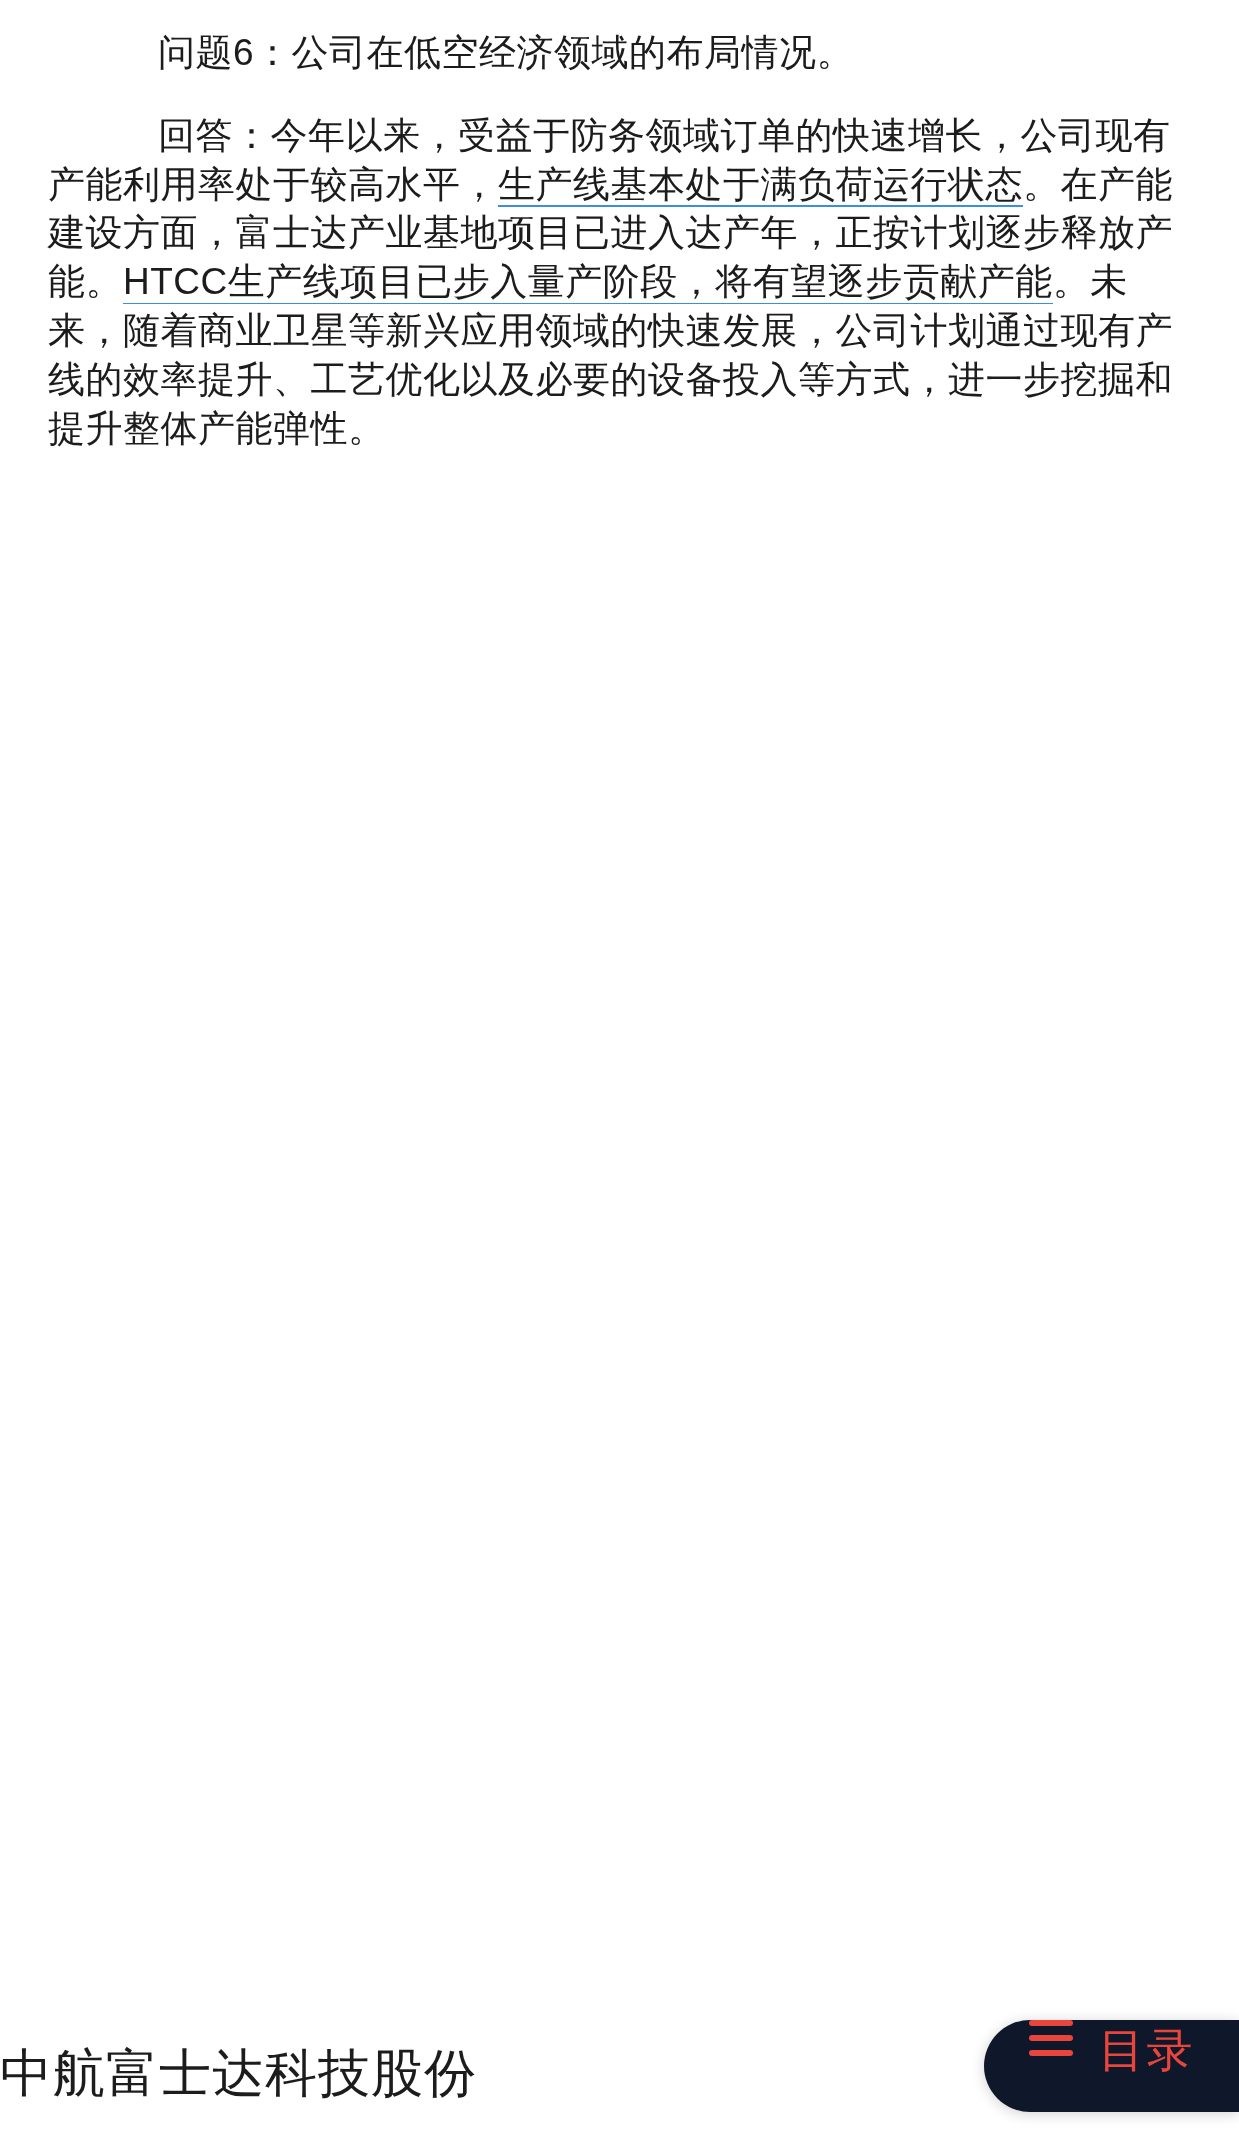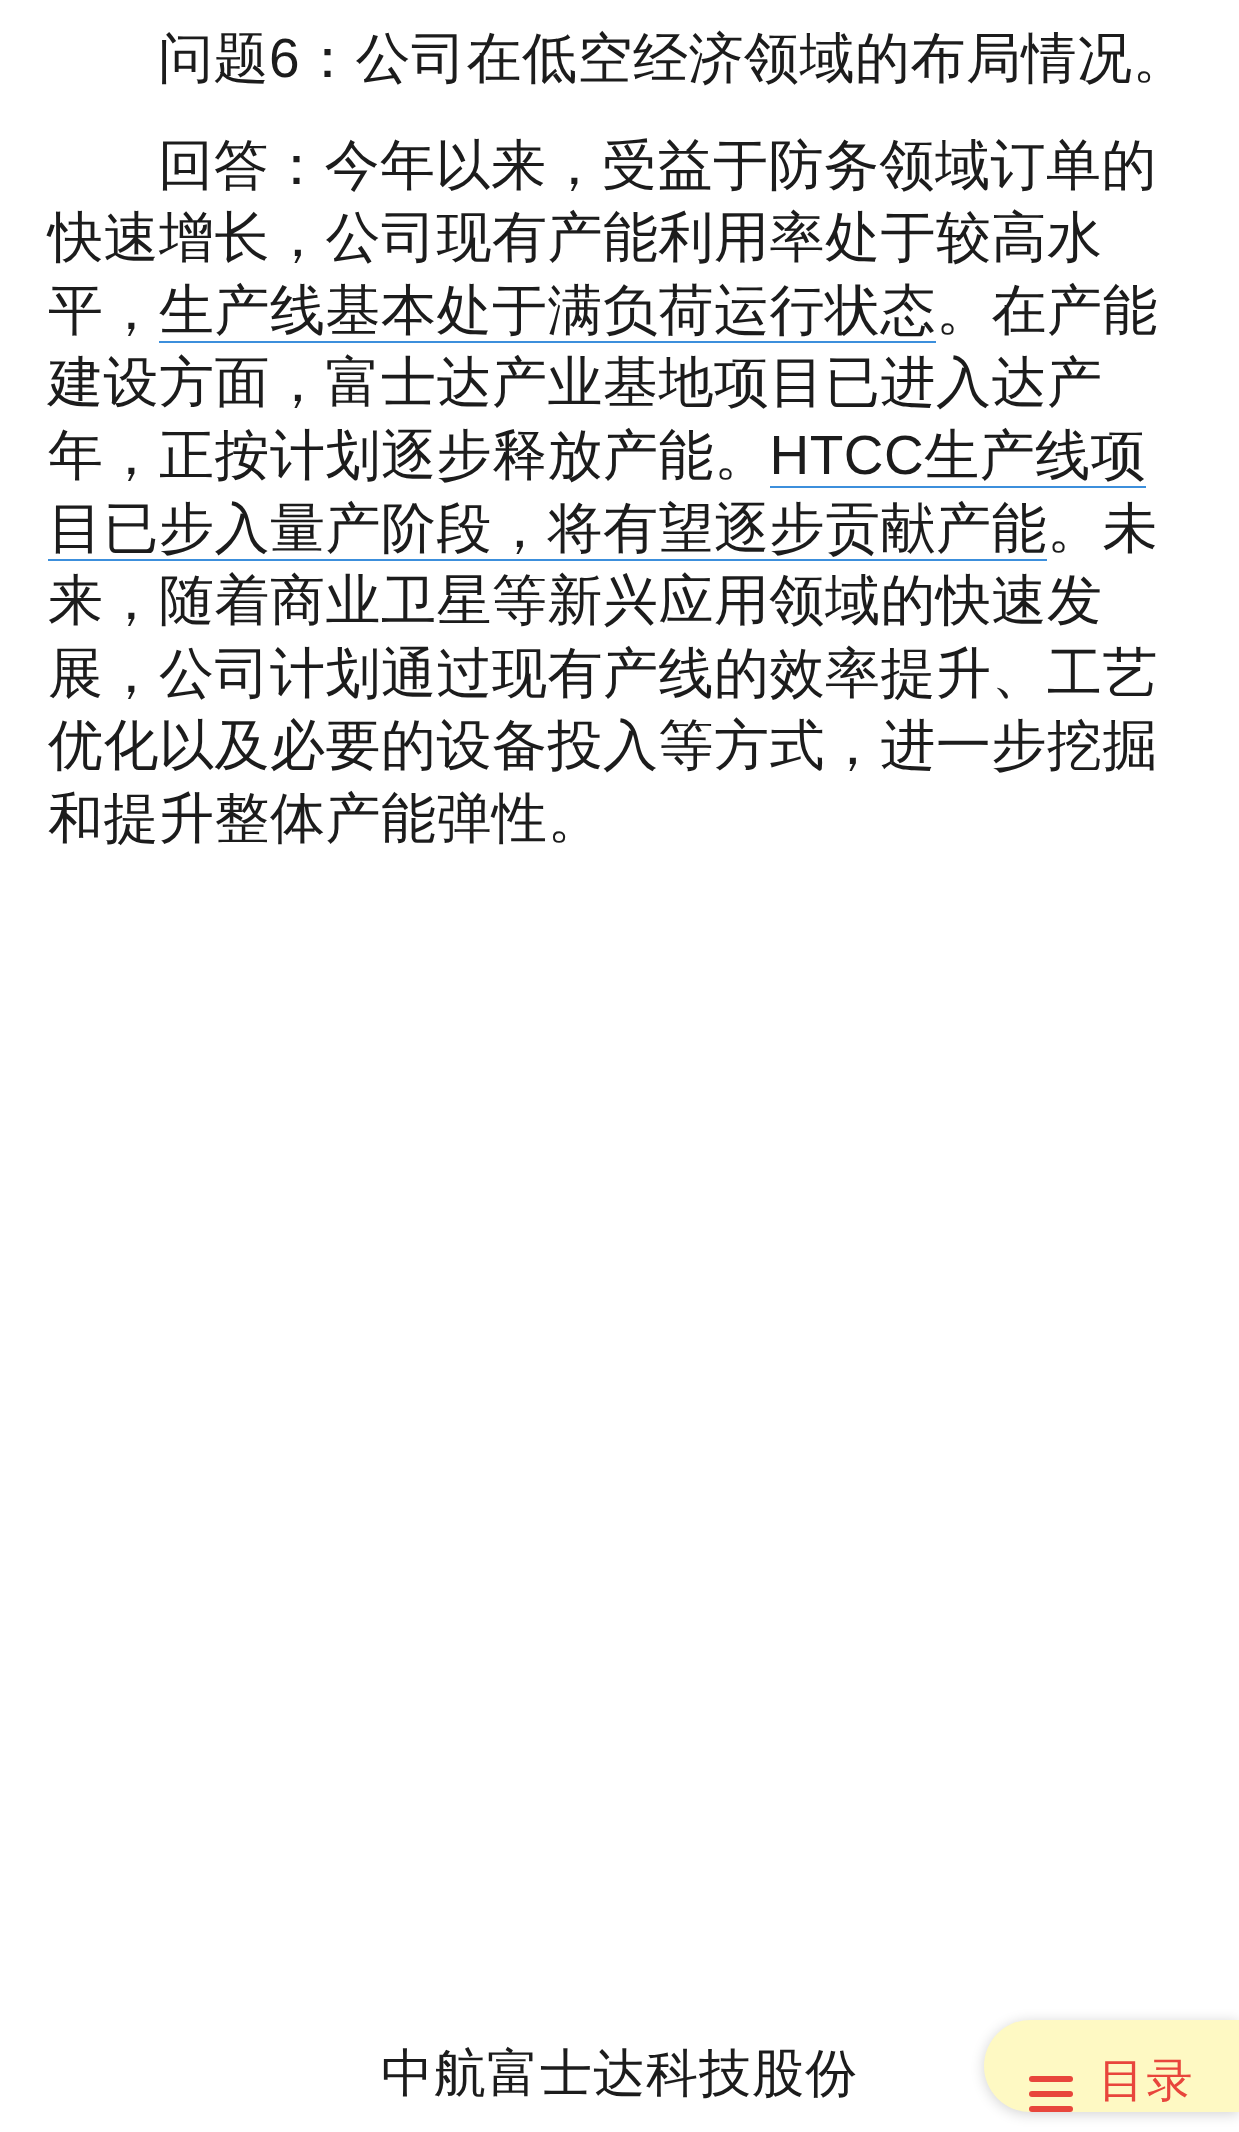--- a/index.html
+++ b/index.html
@@ -23,22 +23,22 @@
     padding: 0;
     box-sizing: border-box;
   }
   .content {
     position: absolute;
     left: 48px;
     top: 14px;
     width: 1150px;
   }
   p.para {
-    margin: 8px 0 34px 0;
-    font-size: 55px;
+    margin: 15px 0 34px 0;
+    font-size: 37px;
     line-height: 1.32;
     letter-spacing: 0.5px;
     text-indent: 0;
     word-break: break-all;
     color: #1c1c1c;
   }
   p.para.indent {
     text-indent: 110px;
   }
   p.para:last-child { margin-bottom: 0; }
@@ -52,39 +52,39 @@
     background-size: 100% 6px;
     background-position: 0 1.13em;
     padding-bottom: 2px;
   }
 
   .footer-line {
     position: absolute;
     left: 0;
     top: 2040px;
     width: 1239px;
-    text-align: center;
+    text-align: left;
     font-size: 52px;
     line-height: 1.3;
     color: #1c1c1c;
     letter-spacing: 1px;
   }
 
   
   .catalog-btn {
     position: absolute;
     right: 0px;
     bottom: 20px;
     width: 255px;
     height: 92px;
-    background: #fef9c3;
+    background: #0f172a;
     border-radius: 46px 0 0 46px;
     box-shadow: 0 2px 14px rgba(0,0,0,0.18);
     display: flex;
-    align-items: flex-end;
+    align-items: flex-start;
     justify-content: center;
     gap: 22px;
     z-index: 20;
   }
   .catalog-icon {
     display: flex;
     flex-direction: column;
     justify-content: center;
     gap: 9px;
     width: 48px;

